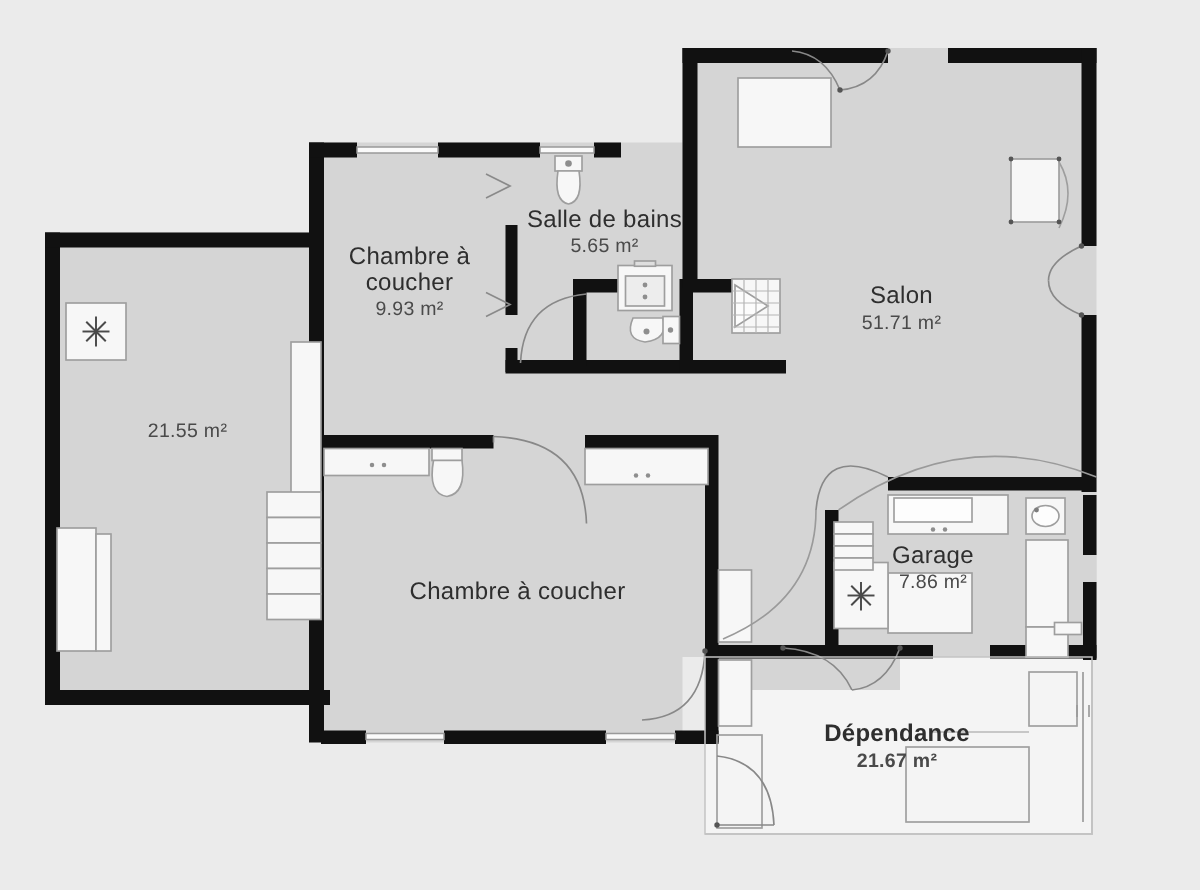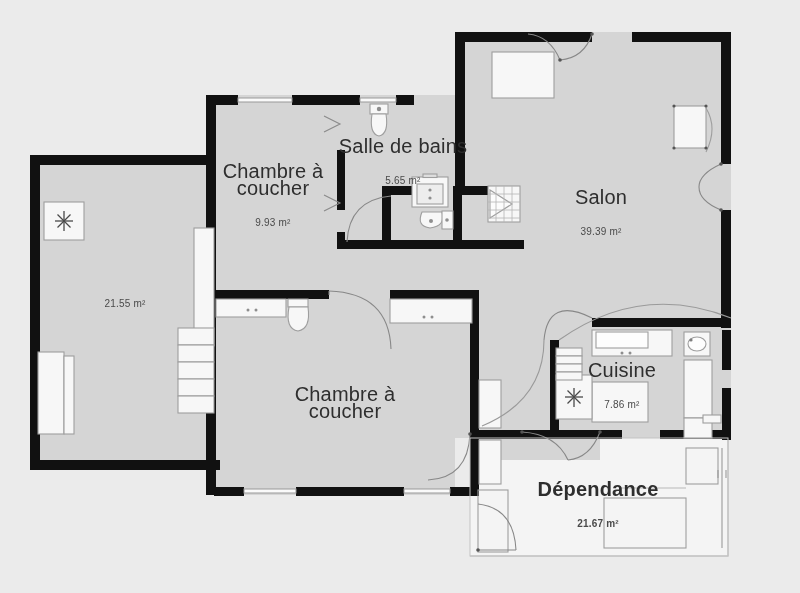--- a/index.html
+++ b/index.html
@@ -6,22 +6,22 @@
   html,body{margin:0;padding:0;}
   body{
     width:800px;height:593px;
     background:#ebebeb;
     font-family:"Liberation Sans", sans-serif;
     overflow:hidden;
   }
   #stage{position:relative;width:800px;height:593px;}
   svg{display:block;position:absolute;top:0;left:0;}
   .lbl{position:absolute;text-align:center;color:#3a3a3a;pointer-events:none;}
-  .lbl .nm{font-size:20px;line-height:17px;color:#2e2e2e;letter-spacing:.2px;}
-  .lbl .ar{font-size:10px;line-height:12px;color:#4a4a4a;margin-top:20px;letter-spacing:.2px;}
+  .lbl .nm{font-size:16px;line-height:17px;color:#2e2e2e;letter-spacing:.2px;}
+  .lbl .ar{font-size:13px;line-height:12px;color:#4a4a4a;margin-top:3px;letter-spacing:.2px;}
 </style>
 </head>
 <body>
 
 <div id="stage">
 
   <svg width="800" height="593" viewBox="0 0 800 593">
 
     <g>
 
@@ -323,29 +323,29 @@
     <div class="ar">9.93 m²</div>
   </div>
 
   <div class="lbl" style="left:333px;top:138px;width:140px;">
     <div class="nm">Salle de bains</div>
     <div class="ar">5.65 m²</div>
   </div>
 
   <div class="lbl" style="left:541px;top:189px;width:120px;">
     <div class="nm">Salon</div>
-    <div class="ar">39.39 m²</div>
+    <div class="ar">51.71 m²</div>
   </div>
 
   <div class="lbl" style="left:260px;top:386px;width:170px;">
     <div class="nm">Chambre à coucher</div>
   </div>
 
   <div class="lbl" style="left:567px;top:362px;width:110px;">
-    <div class="nm">Cuisine</div>
+    <div class="nm">Garage</div>
     <div class="ar">7.86 m²</div>
   </div>
 
   <div class="lbl" style="left:528px;top:481px;width:140px;font-weight:bold;">
     <div class="nm">Dépendance</div>
     <div class="ar">21.67 m²</div>
   </div>
 
 </div>
 

